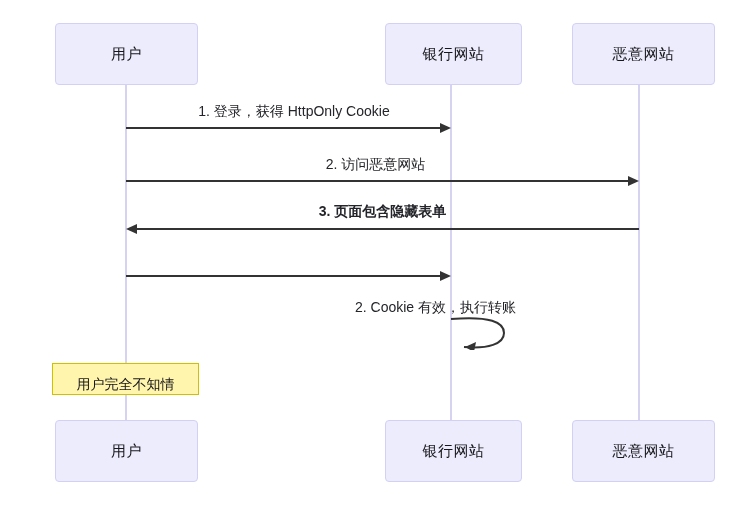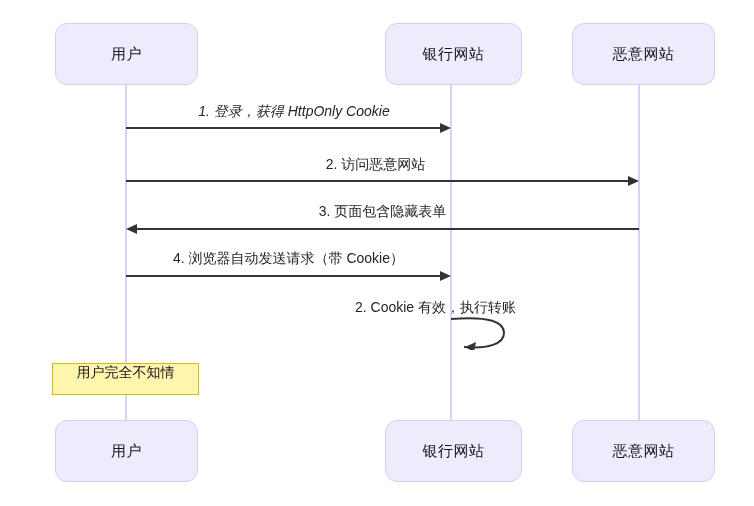--- a/index.html
+++ b/index.html
@@ -18,21 +18,21 @@
   .lifeline {
     position: absolute;
     width: 2px;
     background: #d6d2f2;
   }
   .participant-box {
     position: absolute;
     box-sizing: border-box;
     background: #ececfd;
     border: 1px solid #d3d0f5;
-    border-radius: 12px;
+    border-radius: 4px;
     display: flex;
     align-items: center;
     justify-content: center;
     color: #17161a;
     font-size: 15px;
     letter-spacing: 0.5px;
   }
   .msg-label {
     position: absolute;
     color: #24252a;
@@ -57,21 +57,21 @@
   }
   .arrowhead.left {
     border-right: 11px solid #333333;
   }
   .note-box {
     position: absolute;
     box-sizing: border-box;
     background: #fff5ad;
     border: 1px solid #d0c000;
     display: flex;
-    align-items: flex-start;
+    align-items: flex-end;
     justify-content: center;
     color: #16151a;
     font-size: 14px;
   }
   .selfloop {
     position: absolute;
   }
 </style>
 </head>
 <body>
@@ -85,33 +85,32 @@
   <div class="participant-box" style="left:55px; top:23px; width:143px; height:62px;">
     <span>用户</span>
   </div>
   <div class="participant-box" style="left:385px; top:23px; width:137px; height:62px;">
     <span>银行网站</span>
   </div>
   <div class="participant-box" style="left:572px; top:23px; width:143px; height:62px;">
     <span>恶意网站</span>
   </div>
 
-  <div class="msg-label" style="left:126px; top:103px; width:336px;font-style:italic;">1. 登录，获得 HttpOnly Cookie</div>
+  <div class="msg-label" style="left:126px; top:103px; width:336px;">1. 登录，获得 HttpOnly Cookie</div>
   <div class="msg-line" style="left:126px; top:127px; width:314px;"></div>
   <div class="arrowhead right" style="left:440px; top:123px;"></div>
 
   <div class="msg-label" style="left:126px; top:156px; width:499px;">2. 访问恶意网站</div>
   <div class="msg-line" style="left:126px; top:180px; width:502px;"></div>
   <div class="arrowhead right" style="left:628px; top:176px;"></div>
 
-  <div class="msg-label" style="left:126px; top:203px; width:513px;">3. 页面包含隐藏表单</div>
+  <div class="msg-label" style="left:126px; top:203px; width:513px;font-weight:bold;">3. 页面包含隐藏表单</div>
   <div class="msg-line" style="left:137px; top:228px; width:502px;"></div>
   <div class="arrowhead left" style="left:126px; top:224px;"></div>
 
-  <div class="msg-label" style="left:126px; top:250px; width:325px;">4. 浏览器自动发送请求（带 Cookie）</div>
   <div class="msg-line" style="left:126px; top:275px; width:314px;"></div>
   <div class="arrowhead right" style="left:440px; top:271px;"></div>
 
   <div class="msg-label" style="left:355px; top:299px; width:280px; text-align:left;">2. Cookie 有效，执行转账</div>
   <svg class="selfloop" style="left:448px; top:316px;" width="62" height="34" viewBox="0 0 62 34">
     <path d="M3,3 C42,0 56,6 56,17 C56,28 40,33 16,31" fill="none" stroke="#333333" stroke-width="2"></path>
     <polygon points="17,31 28,26 26,36" fill="#333333"></polygon>
   </svg>
 
   <div class="note-box" style="left:52px; top:363px; width:147px; height:32px;">

